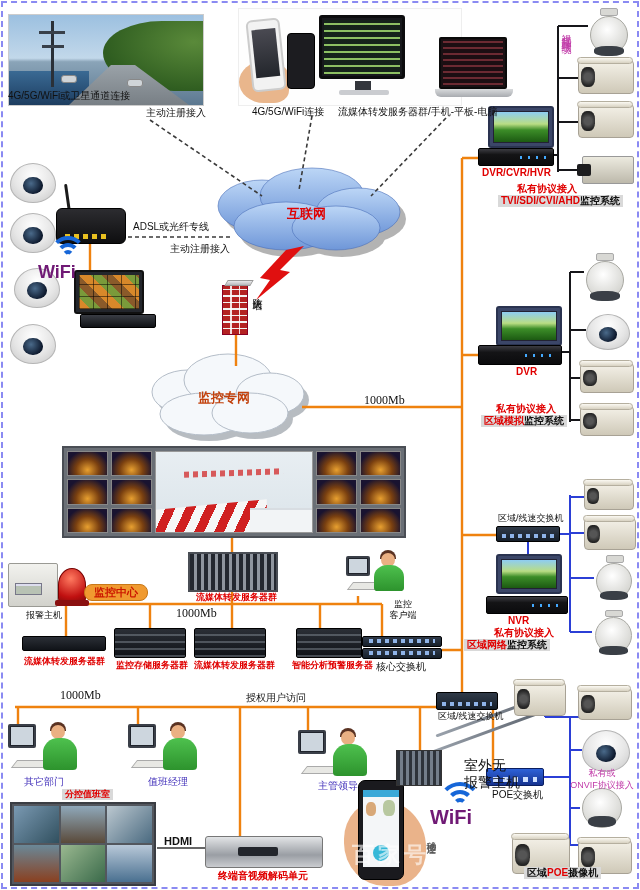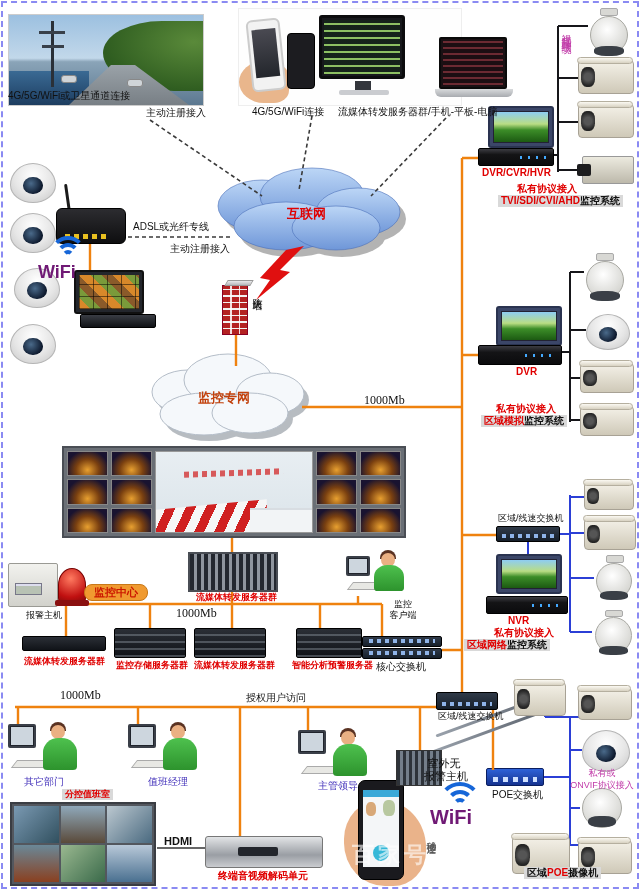--- a/index.html
+++ b/index.html
@@ -460,21 +460,21 @@
   <span style="width:28px;height:28px;margin-left:-14px;top:8px"></span>
   <span style="width:14px;height:14px;margin-left:-7px;top:16px"></span>
 </div>
 <div class="wifi-txt" style="left:430px;top:806px;font-size:20px">WiFi</div>
 <div class="lbl vert" style="left:425px;top:833px;height:56px;color:#555;letter-spacing:1px">移动巡逻</div>
 <div class="wm" style="left:352px;top:840px">百家号</div>
 
 <div class="rod dev" style="left:432px;top:712px;width:132px;transform:rotate(-20deg)"></div>
 <div class="rod dev" style="left:428px;top:728px;width:132px;transform:rotate(-20deg)"></div>
 <div class="outd dev" style="left:396px;top:750px;width:46px;height:36px"></div>
-<div class="lbl ctr" style="left:424px;top:757px;font-size:11px;width:40px"><span>室外无</span><br><span>报警主机</span></div>
+<div class="lbl ctr" style="left:464px;top:757px;font-size:14px;width:40px"><span>室外无</span><br><span>报警主机</span></div>
 
 <div class="sw" style="left:436px;top:692px;width:62px;height:18px;z-index:2">
     <div class="ports"></div>
   </div>
 <div class="lbl" style="left:438px;top:711px;font-size:9px">区域/线速交换机</div>
 <div class="poesw" style="left:486px;top:768px;width:58px;height:18px">
     <div class="ports"></div>
   </div>
 <div class="lbl" style="left:492px;top:789px">POE交换机</div>
 

